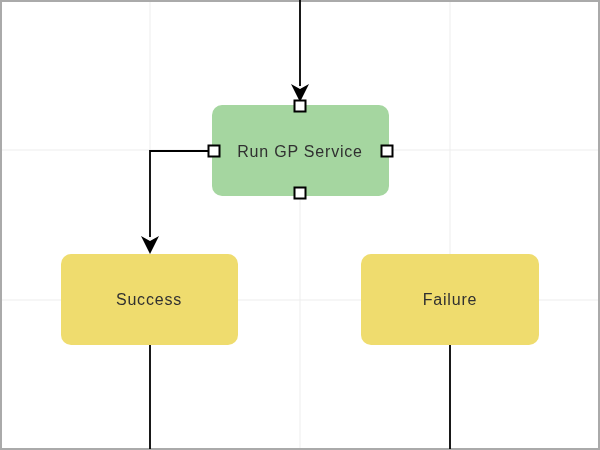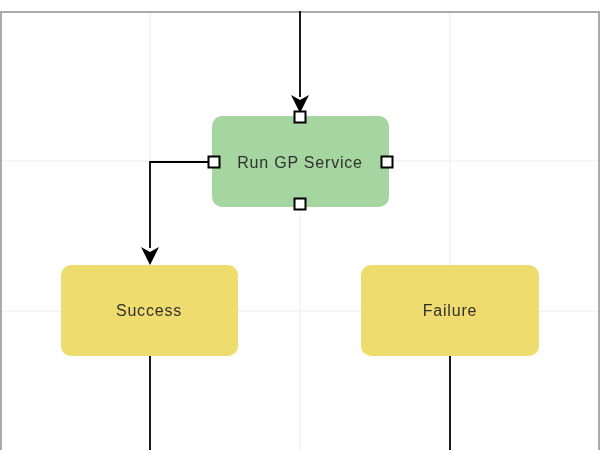--- a/index.html
+++ b/index.html
@@ -8,21 +8,20 @@
     width: 600px;
     height: 450px;
     overflow: hidden;
     background: #ffffff;
     font-family: "Liberation Sans", sans-serif;
   }
   #frame {
     position: relative;
     width: 600px;
     height: 374px;
-    margin-top: 11px;
   }
   svg { display: block; }
   .grid-line {
     stroke: #ededed;
     stroke-width: 1;
   }
   .connector {
     stroke: #000000;
     stroke-width: 1.8;
     fill: none;

